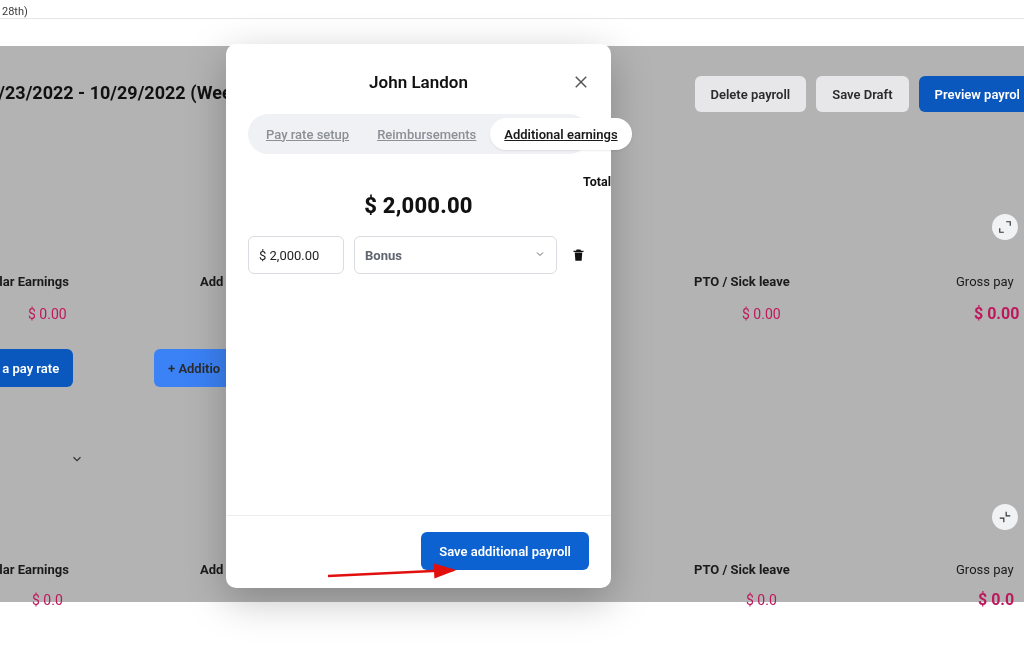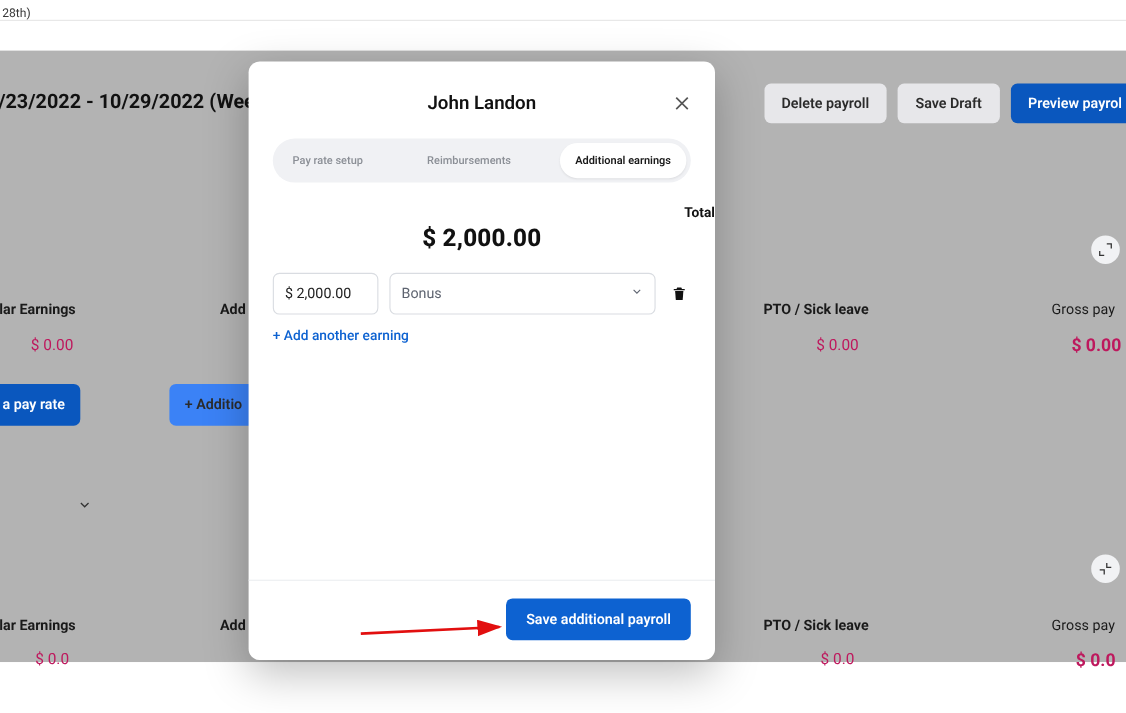--- a/index.html
+++ b/index.html
@@ -26,36 +26,36 @@
   .col-head.big { font-weight: 400; }
   .col-val.bold { font-weight: 700; }
 
   .pill-btn { position: absolute; height: 38px; border-radius: 6px; font-size: 13px; font-weight: 600; display: inline-flex; align-items: center; padding: 0 14px; border: none; cursor: pointer; }
   .pill-blue { background: #0a57be; color: #fff; left: -22px; top: 349px; }
   .pill-grey { background: #3b82f6; color: #2b2b2b; left: 154px; top: 349px; }
 
   .chev { position: absolute; left: 70px; top: 452px; color: #333; font-size: 14px; }
 
   
-  .modal { position: absolute; left: 226px; top: 56px; width: 424px; height: 544px; background: #fff; border-radius: 10px; box-shadow: 0 12px 40px rgba(0,0,0,.25); display: flex; flex-direction: column; }
+  .modal { position: absolute; left: 226px; top: 44px; width: 385px; height: 544px; background: #fff; border-radius: 10px; box-shadow: 0 12px 40px rgba(0,0,0,.25); display: flex; flex-direction: column; }
   .modal-header { position: relative; padding: 28px 24px 8px 24px; text-align: center; }
   .modal-title { font-size: 17px; font-weight: 600; color: #111; }
   .modal-close { position: absolute; right: 18px; top: 26px; width: 24px; height: 24px; display: flex; align-items: center; justify-content: center; color: #555; cursor: pointer; }
   .modal-close svg { width: 18px; height: 18px; }
 
   .seg { margin: 14px 22px 0 22px; background: #f0f1f4; border-radius: 999px; height: 40px; display: flex; align-items: center; justify-content: space-between; padding: 4px; }
-  .seg-item { flex: 0 0 auto; padding: 0 14px; height: 32px; display: inline-flex; align-items: center; font-size: 10px; color: #8b8f96; border-radius: 999px; cursor: pointer; font-weight: 500; }
+  .seg-item { flex: 0 0 auto; padding: 0 14px; height: 32px; display: inline-flex; align-items: center; font-size: 13px; color: #8b8f96; border-radius: 999px; cursor: pointer; font-weight: 500; text-decoration: underline; }
   .seg-item.active { background: #fff; color: #1a1a1a; font-weight: 600; box-shadow: 0 1px 2px rgba(0,0,0,.08); }
 
   .total-label { text-align: right; margin-top: 20px; font-size: 12.5px; font-weight: 700; color: #111; }
   .total-value { text-align: center; margin-top: 4px; font-size: 22px; font-weight: 800; color: #111; letter-spacing: .2px; }
 
   .row { display: flex; align-items: center; gap: 10px; margin: 18px 22px 0 22px; }
   .amount-input { width: 96px; height: 38px; border: 1px solid #d9dce1; border-radius: 6px; padding: 0 10px; font-size: 13px; color: #222; background: #fff; }
-  .type-select { flex: 1; height: 38px; border: 1px solid #d9dce1; border-radius: 6px; padding: 16px 10px; font-size: 13px; color: #5e6470; background: #fff; display: flex; align-items: center; justify-content: space-between; cursor: pointer; }
+  .type-select { flex: 1; height: 38px; border: 1px solid #d9dce1; border-radius: 6px; padding: 16px 10px; font-size: 13px; color: #5e6470; background: #fff; display: flex; align-items: center; justify-content: space-between; cursor: pointer; font-weight: bold; }
   .type-select .chevd { color: #5e6470; }
   .trash { width: 22px; display: flex; align-items: center; justify-content: center; color: #111; cursor: pointer; }
   .trash svg { width: 15px; height: 16px; }
 
   .add-link { margin: 12px 22px 0 22px; font-size: 12.5px; color: #0d62d1; font-weight: 500; cursor: pointer; }
 
   .modal-footer { margin-top: auto; border-top: 1px solid #eceef1; padding: 16px 22px 18px 22px; display: flex; justify-content: flex-end; position: relative; }
   .save-btn { background: #0d62d1; color: #fff; border: none; border-radius: 6px; height: 38px; padding: 0 18px; font-size: 13px; font-weight: 600; cursor: pointer; }
 
   .arrow { position: absolute; left: 326px; top: 560px; pointer-events: none; }
@@ -149,21 +149,20 @@
         </span>
       </div>
       <div class="trash">
         <svg viewBox="0 0 24 24" fill="#111">
             <path d="M9 3h6l1 2h4v2H4V5h4l1-2z"></path>
             <path d="M6 8h12l-1 13H7L6 8z"></path>
           </svg>
       </div>
     </div>
 
-    <div class="add-link">+ Add another earning</div>
 
     <div class="modal-footer">
       <button class="save-btn">Save additional payroll</button>
     </div>
   </div>
 
   <div class="arrow">
     <svg viewBox="0 0 146 30">
       <defs>
         <marker id="ah" markerWidth="10" markerHeight="10" refX="8" refY="3" orient="auto">

